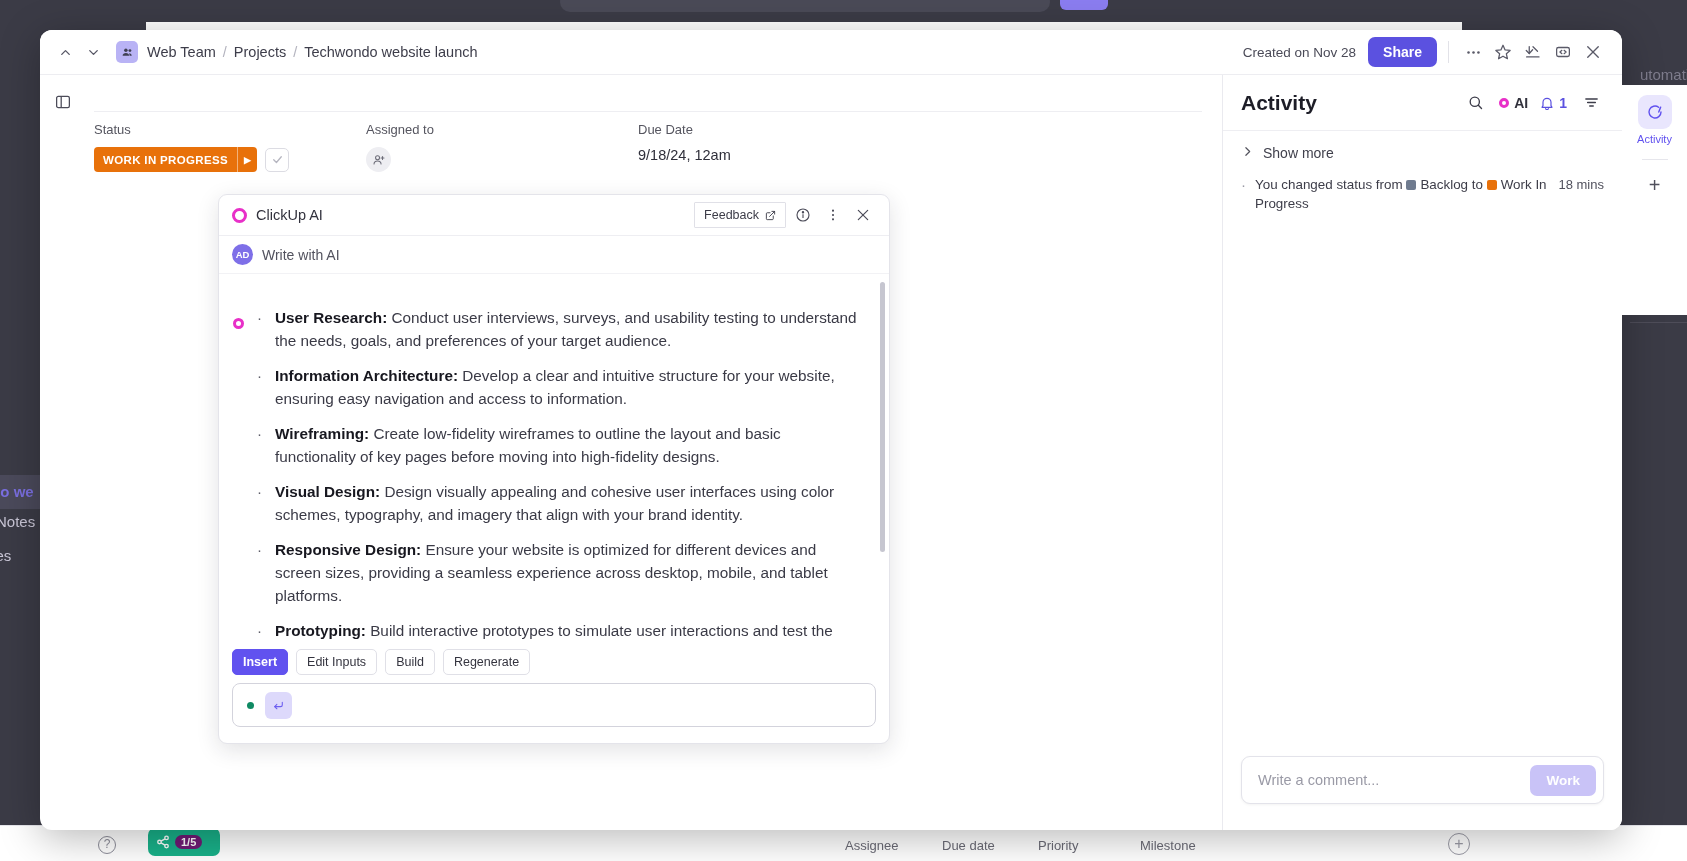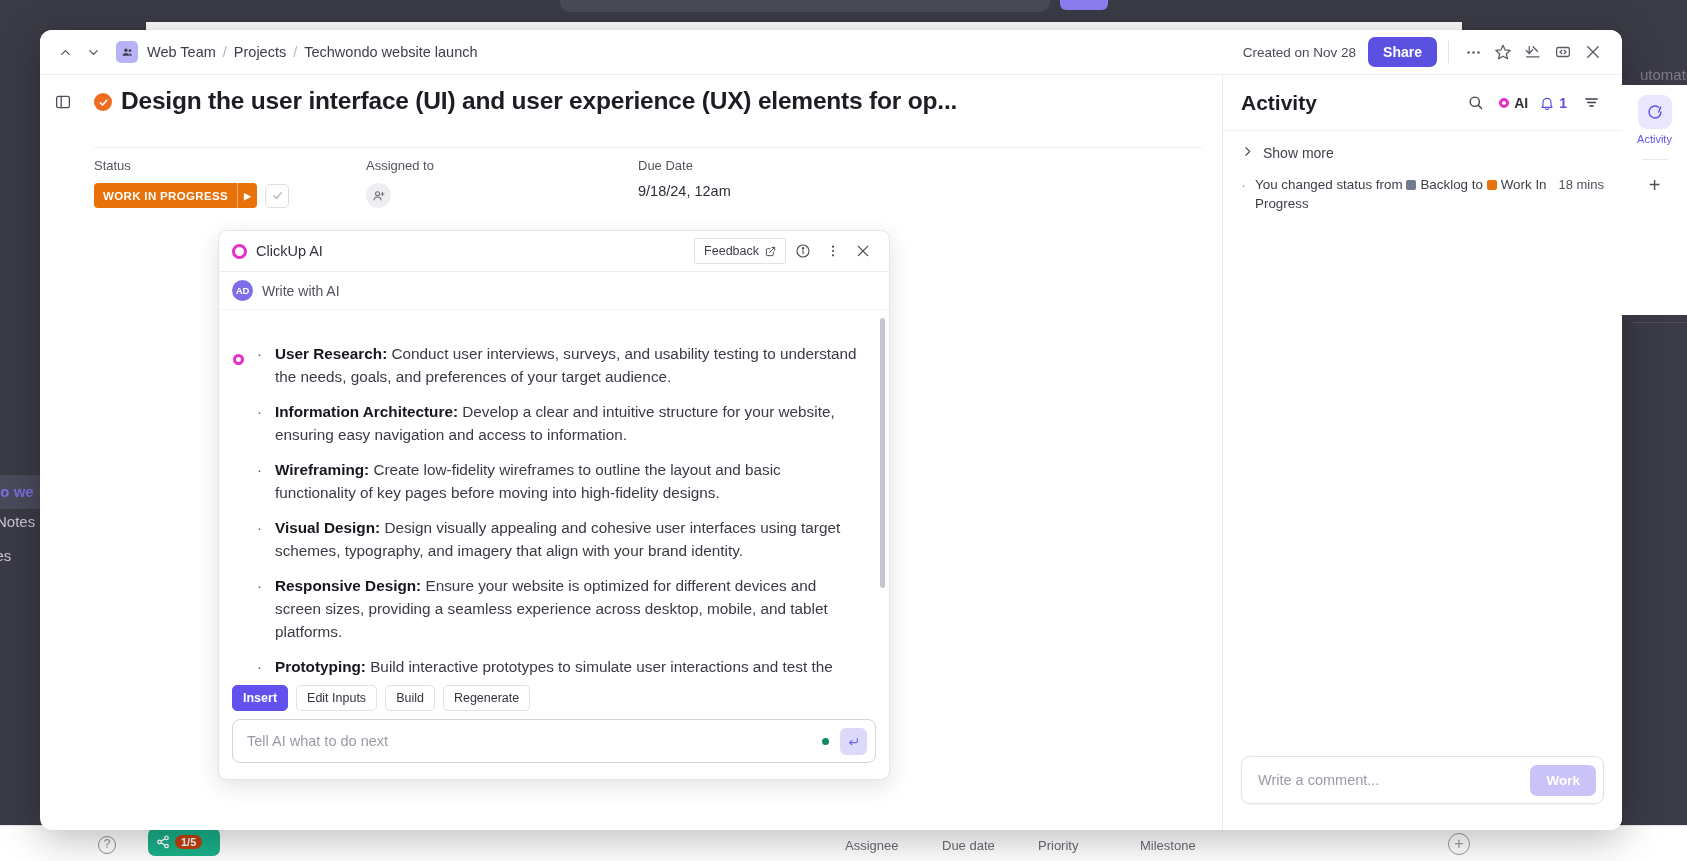--- a/index.html
+++ b/index.html
@@ -48,21 +48,21 @@
     position: absolute; left: 0; top: 825px; width: 1687px; height: 36px;
     background: #ffffff; border-top: 1px solid #e6e6ec;
   }
   .bg-bottom-text { position: absolute; color: #6b6b76; font-size: 13px; top: 838px; white-space: nowrap; }
   .bg-green-chip {
     position: absolute; left: 148px; top: 828px; width: 72px; height: 28px;
     background: #19b189; border-radius: 7px;
     display: flex; align-items: center; gap: 5px; padding-left: 8px;
   }
   .bg-green-chip .cnt {
-    background: #c2410c; color: #fff; font-size: 11px; border-radius: 9px;
+    background: #701a75; color: #fff; font-size: 11px; border-radius: 9px;
     padding: 1px 6px; font-weight: 600;
   }
   .bg-help-circle {
     position: absolute; left: 98px; top: 836px; width: 18px; height: 18px;
     border: 1.5px solid #8d8d99; border-radius: 50%;
     color: #8d8d99; font-size: 12px; text-align: center; line-height: 15px;
   }
   .bg-plus-circle {
     position: absolute; left: 1448px; top: 833px; width: 22px; height: 22px;
     border: 1.5px solid #9b9ba6; border-radius: 50%;
@@ -123,21 +123,21 @@
     flex: 0 0 18px; margin-top: 6px;
     display: flex; align-items: center; justify-content: center;
     cursor: pointer;
   }
   .task-title {
     font-size: 24.5px; font-weight: 700; color: #1d1d25;
     letter-spacing: -0.2px; white-space: nowrap; overflow: hidden;
   }
 
   .meta-grid {
-    display: flex; margin-top: 32px; margin-left: 8px;
+    display: flex; margin-top: 24px; margin-left: 8px;
     border-top: 1px solid #eeeef2; padding-top: 10px;
   }
   .meta-col { width: 272px; }
   .meta-label { font-size: 13px; color: #55555f; margin-bottom: 10px; }
   .status-row { display: flex; align-items: center; gap: 8px; }
   .status-pill {
     background: #e8710a; color: #fff; font-size: 11.5px; font-weight: 700;
     letter-spacing: 0.35px; border-radius: 4px; height: 25px;
     display: flex; align-items: center; cursor: pointer;
   }
@@ -423,28 +423,20 @@
         <button class="icon-btn">
           <svg width="18" height="18" viewBox="0 0 24 24" fill="none" stroke="#4c4c59" stroke-width="1.7">
               <rect x="3.5" y="4.5" width="17" height="15" rx="2.3"></rect>
               <line x1="9.6" y1="4.5" x2="9.6" y2="19.5"></line>
             </svg>
         </button>
       </div>
 
       <div class="main-content">
 
-        <div class="task-title-row">
-          <div class="task-check">
-            <svg width="11" height="11" viewBox="0 0 24 24" fill="none" stroke="#ffffff" stroke-width="3.4" stroke-linecap="round" stroke-linejoin="round">
-                <polyline points="5 12.5 10 17.5 19 7"></polyline>
-              </svg>
-          </div>
-          <div class="task-title">Design the user interface (UI) and user experience (UX) elements for op...</div>
-        </div>
 
         <div class="meta-grid">
           <div class="meta-col">
             <div class="meta-label">Status</div>
             <div class="status-row">
               <div class="status-pill">
                 <span class="txt">WORK IN PROGRESS</span>
                 <span class="caret">▶</span>
               </div>
               <div class="check-box-btn">
@@ -526,21 +518,21 @@
               <div class="ai-li">
                   <span class="dot">·</span>
                   <span class="body"><b>Information Architecture:</b><span> Develop a clear and intuitive structure for your website, ensuring easy navigation and access to information.</span></span>
                 </div>
               <div class="ai-li">
                   <span class="dot">·</span>
                   <span class="body"><b>Wireframing:</b><span> Create low-fidelity wireframes to outline the layout and basic functionality of key pages before moving into high-fidelity designs.</span></span>
                 </div>
               <div class="ai-li">
                   <span class="dot">·</span>
-                  <span class="body"><b>Visual Design:</b><span> Design visually appealing and cohesive user interfaces using target schemes, typography, and imagery that align with your brand identity.</span></span>
+                  <span class="body"><b>Visual Design:</b><span> Design visually appealing and cohesive user interfaces using color schemes, typography, and imagery that align with your brand identity.</span></span>
                 </div>
               <div class="ai-li">
                   <span class="dot">·</span>
                   <span class="body"><b>Responsive Design:</b><span> Ensure your website is optimized for different devices and screen sizes, providing a seamless experience across desktop, mobile, and tablet platforms.</span></span>
                 </div>
               <div class="ai-li">
                   <span class="dot">·</span>
                   <span class="body"><b>Prototyping:</b><span> Build interactive prototypes to simulate user interactions and test the functionality and usability of your designs.</span></span>
                 </div>
 
@@ -550,21 +542,20 @@
 
           <div class="ai-actions">
             <button class="act-btn primary">Insert</button>
             <button class="act-btn">Edit Inputs</button>
             <button class="act-btn">Build</button>
             <button class="act-btn">Regenerate</button>
           </div>
 
           <div class="ai-input-wrap">
             <div class="ai-input">
-              <input type="text" placeholder="Tell AI what to do next" style="">
               <div class="green-dot"></div>
               <div class="send-sq">
                 <svg width="13" height="13" viewBox="0 0 24 24" fill="none" stroke="currentColor" stroke-width="2" stroke-linecap="round" stroke-linejoin="round">
                     <polyline points="9 10 5 14 9 18"></polyline>
                     <path d="M5 14h11a3 3 0 0 0 3-3V6"></path>
                   </svg>
               </div>
             </div>
           </div>
         </div>

